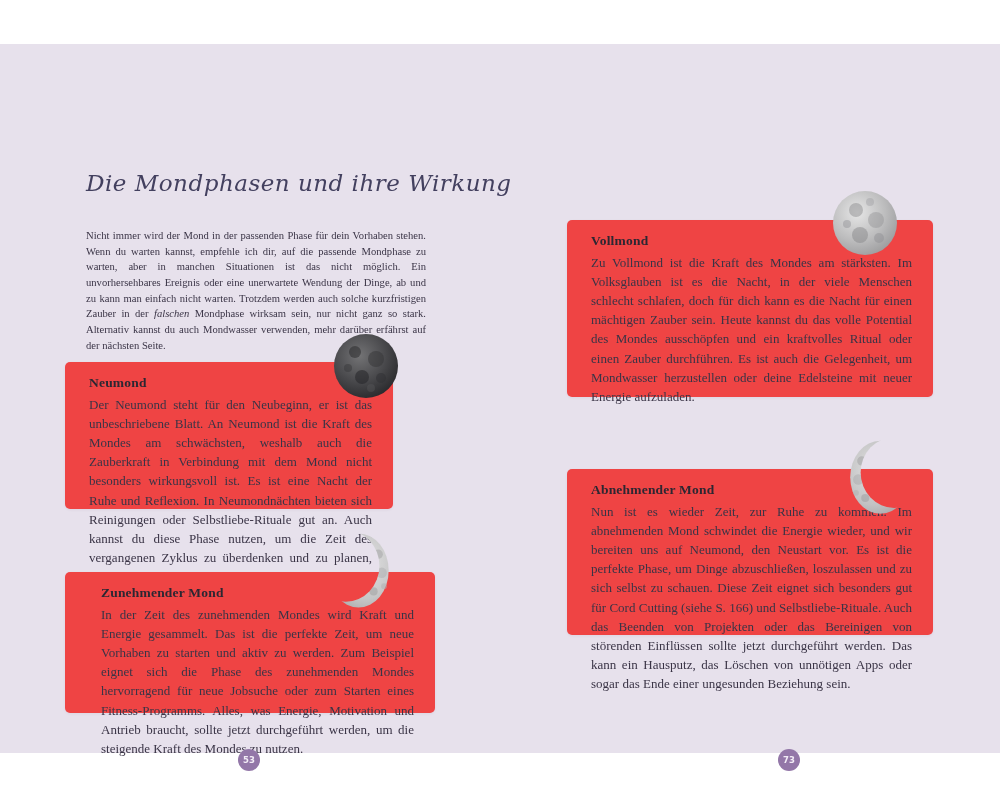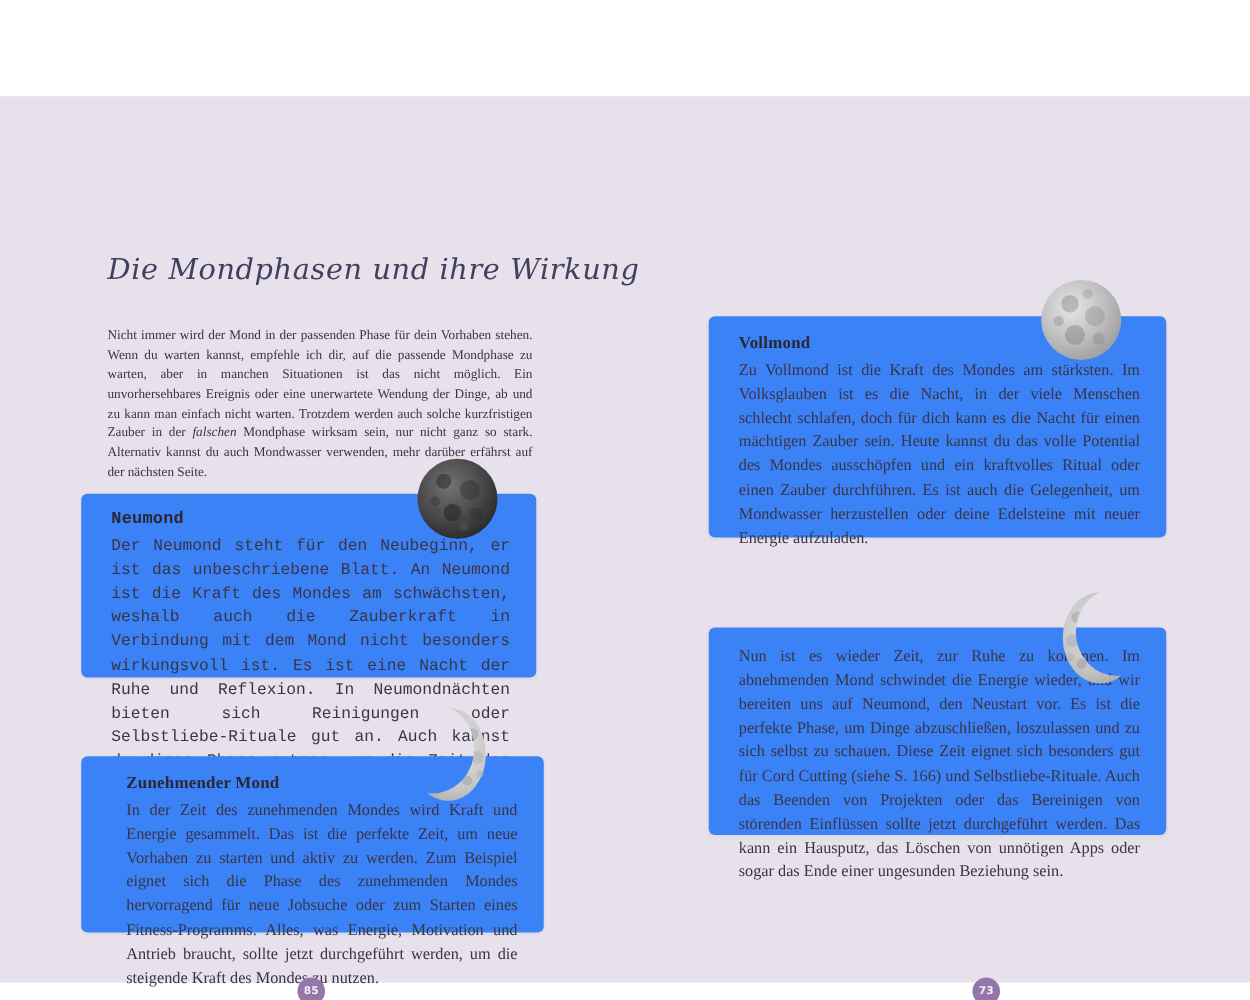--- a/index.html
+++ b/index.html
@@ -2,53 +2,52 @@
 <html lang="de"><head>
 <meta charset="utf-8">
 <style>
   * { margin:0; padding:0; box-sizing:border-box; }
   html,body { width:1000px; height:800px; background:#ffffff; overflow:hidden; }
   body { font-family:"Liberation Serif", serif; position:relative; }
 
   .spread {
     position:absolute; left:0; top:44px; width:1000px; height:709px;
     background:#e7e1ec;
-    margin-top:33px;
   }
 
   .script-title {
     position:absolute; left:86px; top:126px;
     font-family:"DejaVu Serif", serif; font-style:italic;
     font-size:23px; color:#43405f; letter-spacing:0.5px;
     white-space:nowrap;
   }
 
   .intro {
     position:absolute; left:86px; top:184px; width:340px;
     font-size:10.6px; line-height:1.48; color:#3a3446;
     text-align:justify; hyphens:auto;
   }
   .intro em { font-style:italic; }
 
   .card {
-    position:absolute; background:#3b82f6; border-radius:5px;
+    position:absolute; background:#ef4444; border-radius:5px;
     padding:13px 21px 12px 24px;
     box-shadow:0 1px 3px rgba(60,40,90,0.06);
   }
   .card h3 {
     font-size:13.5px; font-weight:bold; color:#2c2732;
     letter-spacing:0.2px; margin-bottom:4px;
   }
   .card p {
     font-size:13px; line-height:1.47; color:#3a3446;
     text-align:justify; hyphens:auto;
   }
   .card p.indent { text-indent:26px; }
 
-  .card-neumond     { left:65px;  top:318px; width:364px; height:147px;font-family:Liberation Mono, monospace; }
+  .card-neumond     { left:65px;  top:318px; width:328px; height:147px; }
   .card-zunehmender { left:65px;  top:528px; width:370px; height:141px;padding-left:36px; }
   .card-vollmond    { left:567px; top:176px; width:366px; height:177px; }
   .card-abnehmender { left:567px; top:425px; width:366px; height:166px; }
 
   .moon { position:absolute; z-index:5; }
   .moon-neumond     { left:333px; top:289px; width:66px; height:66px; }
   .moon-zunehmender { left:333px; top:487px; width:58px; height:79px; }
   .moon-vollmond    { left:832px; top:146px; width:66px; height:66px; }
   .moon-abnehmender { left:849px; top:395px; width:58px; height:77px; }
 
@@ -74,31 +73,32 @@
     <div class="card card-neumond">
       <h3>Neumond</h3>
       <p>Der Neumond steht für den Neubeginn, er ist das unbeschriebene Blatt. An Neumond ist die Kraft des Mondes am schwächsten, weshalb auch die Zauberkraft in Verbindung mit dem Mond nicht besonders wirkungsvoll ist. Es ist eine Nacht der Ruhe und Reflexion. In Neumondnächten bieten sich Reinigungen oder Selbstliebe-Rituale gut an. Auch kannst du diese Phase nutzen, um die Zeit des vergangenen Zyklus zu überdenken und zu planen, wie du den nächsten Umlauf gerne nutzen möchtest.</p>
     </div>
 
     <div class="card card-zunehmender">
       <h3>Zunehmender Mond</h3>
       <p>In der Zeit des zunehmenden Mondes wird Kraft und Energie gesammelt. Das ist die perfekte Zeit, um neue Vorhaben zu starten und aktiv zu werden. Zum Beispiel eignet sich die Phase des zunehmenden Mondes hervorragend für neue Jobsuche oder zum Starten eines Fitness-Programms. Alles, was Energie, Motivation und Antrieb braucht, sollte jetzt durchgeführt werden, um die steigende Kraft des Mondes zu nutzen.</p>
     </div>
 
-    <div class="page-badge badge-left">85</div>
+    <div class="page-badge badge-left">53</div>
   </div>
 
   <div>
 
     <div class="card card-vollmond">
       <h3>Vollmond</h3>
       <p>Zu Vollmond ist die Kraft des Mondes am stärksten. Im Volksglauben ist es die Nacht, in der viele Menschen schlecht schlafen, doch für dich kann es die Nacht für einen mächtigen Zauber sein. Heute kannst du das volle Potential des Mondes ausschöpfen und ein kraftvolles Ritual oder einen Zauber durchführen. Es ist auch die Gelegenheit, um Mondwasser herzustellen oder deine Edelsteine mit neuer Energie aufzuladen.</p>
     </div>
 
     <div class="card card-abnehmender">
+      <h3>Abnehmender Mond</h3>
       <p>Nun ist es wieder Zeit, zur Ruhe zu kommen. Im abnehmenden Mond schwindet die Energie wieder, und wir bereiten uns auf Neumond, den Neustart vor. Es ist die perfekte Phase, um Dinge abzuschließen, loszulassen und zu sich selbst zu schauen. Diese Zeit eignet sich besonders gut für Cord Cutting (siehe S. 166) und Selbstliebe-Rituale. Auch das Beenden von Projekten oder das Bereinigen von störenden Einflüssen sollte jetzt durchgeführt werden. Das kann ein Hausputz, das Löschen von unnötigen Apps oder sogar das Ende einer ungesunden Beziehung sein.</p>
     </div>
 
     <div class="page-badge badge-right">73</div>
   </div>
 
   <div class="moon moon-neumond">
     <svg width="66" height="66" viewBox="0 0 66 66">
       <defs>
         <radialGradient id="gradDark" cx="40%" cy="34%" r="78%">

